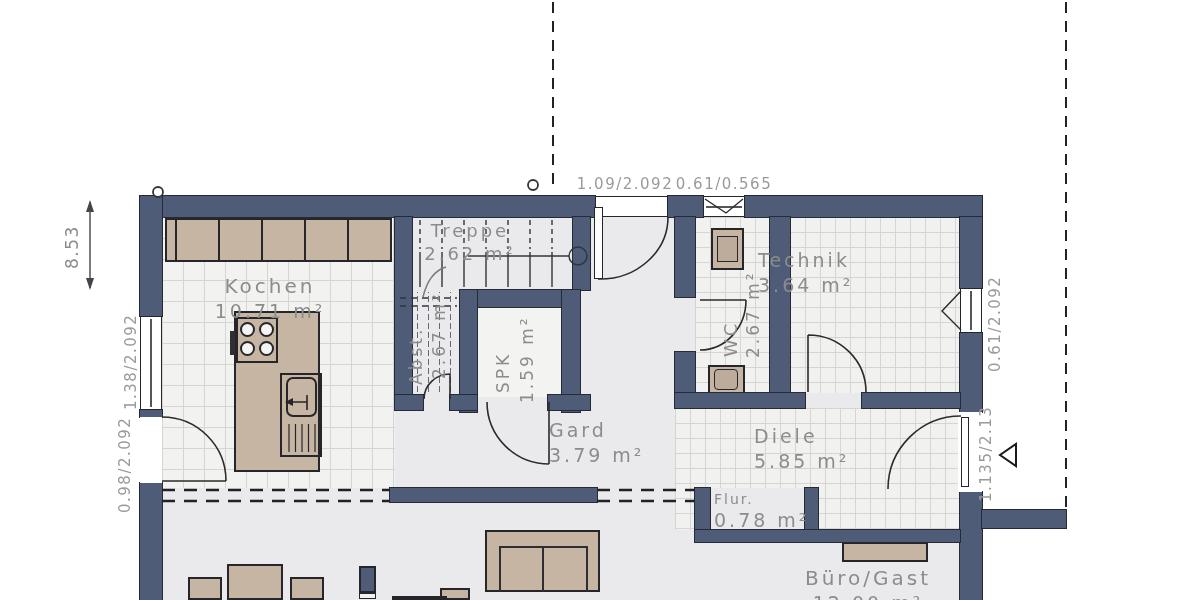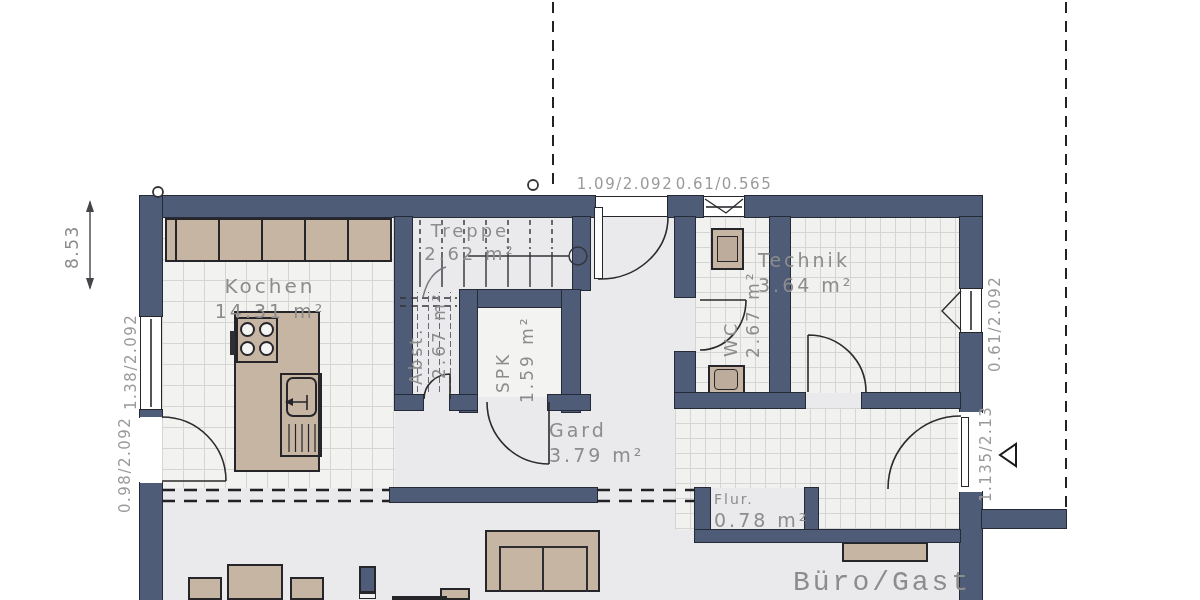--- a/index.html
+++ b/index.html
@@ -159,46 +159,50 @@
     <polygon points="1016,444 1016,466 1000,455" fill="#ffffff" stroke="#1a1a1e" stroke-width="2"></polygon>
     <g stroke="#26262a" stroke-width="1.6" fill="none">
       <path d="M307,395 L307,410 M307,402 L291,402"></path>
       <polygon points="293,398 293,406 285,402" fill="#26262a" stroke="none"></polygon>
     </g>
     <path stroke="#26262a" stroke-width="1.2" fill="none" d="M289,424V452 M295.5,424V452 M302,424V452 M308.5,424V452 M315,424V452"></path>
   </svg>
 
   <div class="rlabel ctr" style="left:185px;top:273px;width:170px;">
     <span class="nm" style="font-size:20px;">Kochen</span>
-    <span class="ar">14.31 m²</span>
+    <span class="ar">10.71 m²</span>
   </div>
   <div class="rlabel ctr" style="left:415px;top:219px;width:110px;font-size:18px;">
     <span class="nm">Treppe</span>
     <span class="ar">2.62 m²</span>
   </div>
   <div class="rlabel vtext" style="left:405px;top:312px;height:88px;font-size:17px;">Abst.</div>
   <div class="rlabel vtext" style="left:428px;top:283px;height:105px;font-size:17px;">2.67 m²</div>
   <div class="rlabel vtext" style="left:492px;top:342px;height:60px;font-size:17px;">SPK</div>
   <div class="rlabel vtext" style="left:516px;top:315px;height:88px;font-size:17px;">1.59 m²</div>
   <div class="rlabel vtext" style="left:719px;top:315px;height:48px;font-size:18px;">WC</div>
   <div class="rlabel vtext" style="left:742px;top:268px;height:92px;font-size:17px;">2.67 m²</div>
   <div class="rlabel" style="left:758px;top:248px;">
     <span class="nm">Technik</span>
     <span class="ar">3.64 m²</span>
   </div>
   <div class="rlabel" style="left:549px;top:418px;">
     <span class="nm">Gard</span>
     <span class="ar">3.79 m²</span>
   </div>
+  <div class="rlabel" style="left:754px;top:424px;">
+    <span class="nm">Diele</span>
+    <span class="ar">5.85 m²</span>
+  </div>
   <div class="rlabel" style="left:714px;top:490px;">
     <span class="nm" style="font-size:14px;letter-spacing:2px;">Flur.</span>
     <span class="ar">0.78 m²</span>
   </div>
   <div class="rlabel ctr" style="left:793px;top:565px;width:150px;font-size:19px;">
-    <span class="nm" style="font-size:28px;font-family:Liberation Mono, monospace;">Büro/Gast</span>
+    <span class="nm" style="font-size:20px;">Büro/Gast</span>
     <span class="ar">12.00 m²</span>
   </div>
 
   <div class="dim vtext" style="left:62px;top:215px;height:65px;font-size:17px;color:#8c8c8c;">8.53</div>
   <div class="dim vtext" style="left:122px;top:312px;height:100px;">1.38/2.092</div>
   <div class="dim vtext" style="left:116px;top:415px;height:100px;">0.98/2.092</div>
   <div class="dim ctr" style="left:573px;top:175px;width:104px;">1.09/2.092</div>
   <div class="dim ctr" style="left:672px;top:175px;width:104px;">0.61/0.565</div>
   <div class="dim vtext" style="left:986px;top:280px;height:92px;">0.61/2.092</div>
   <div class="dim vtext" style="left:977px;top:410px;height:92px;">1.135/2.13</div>

